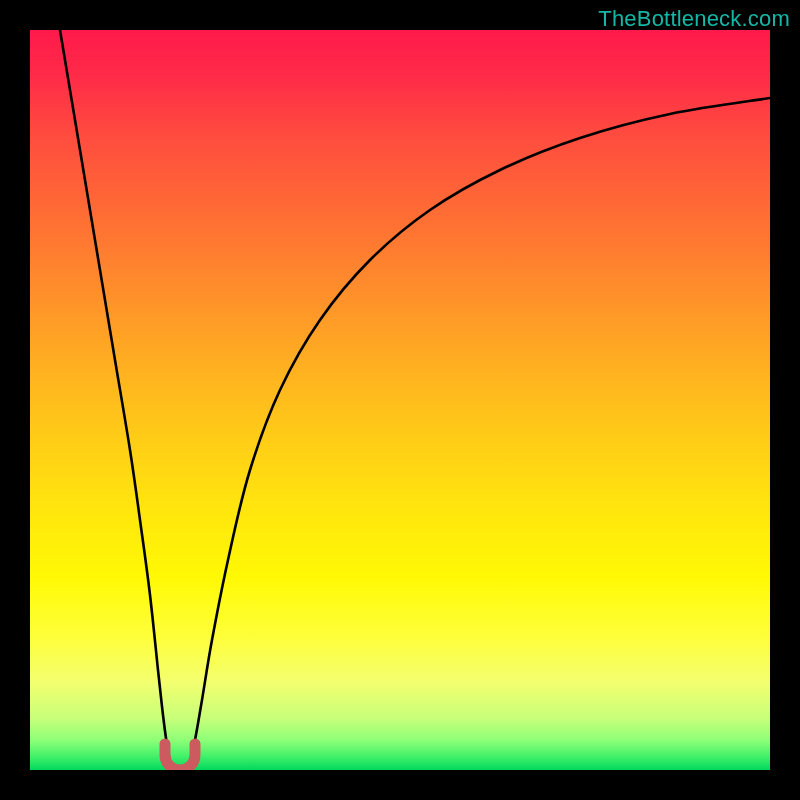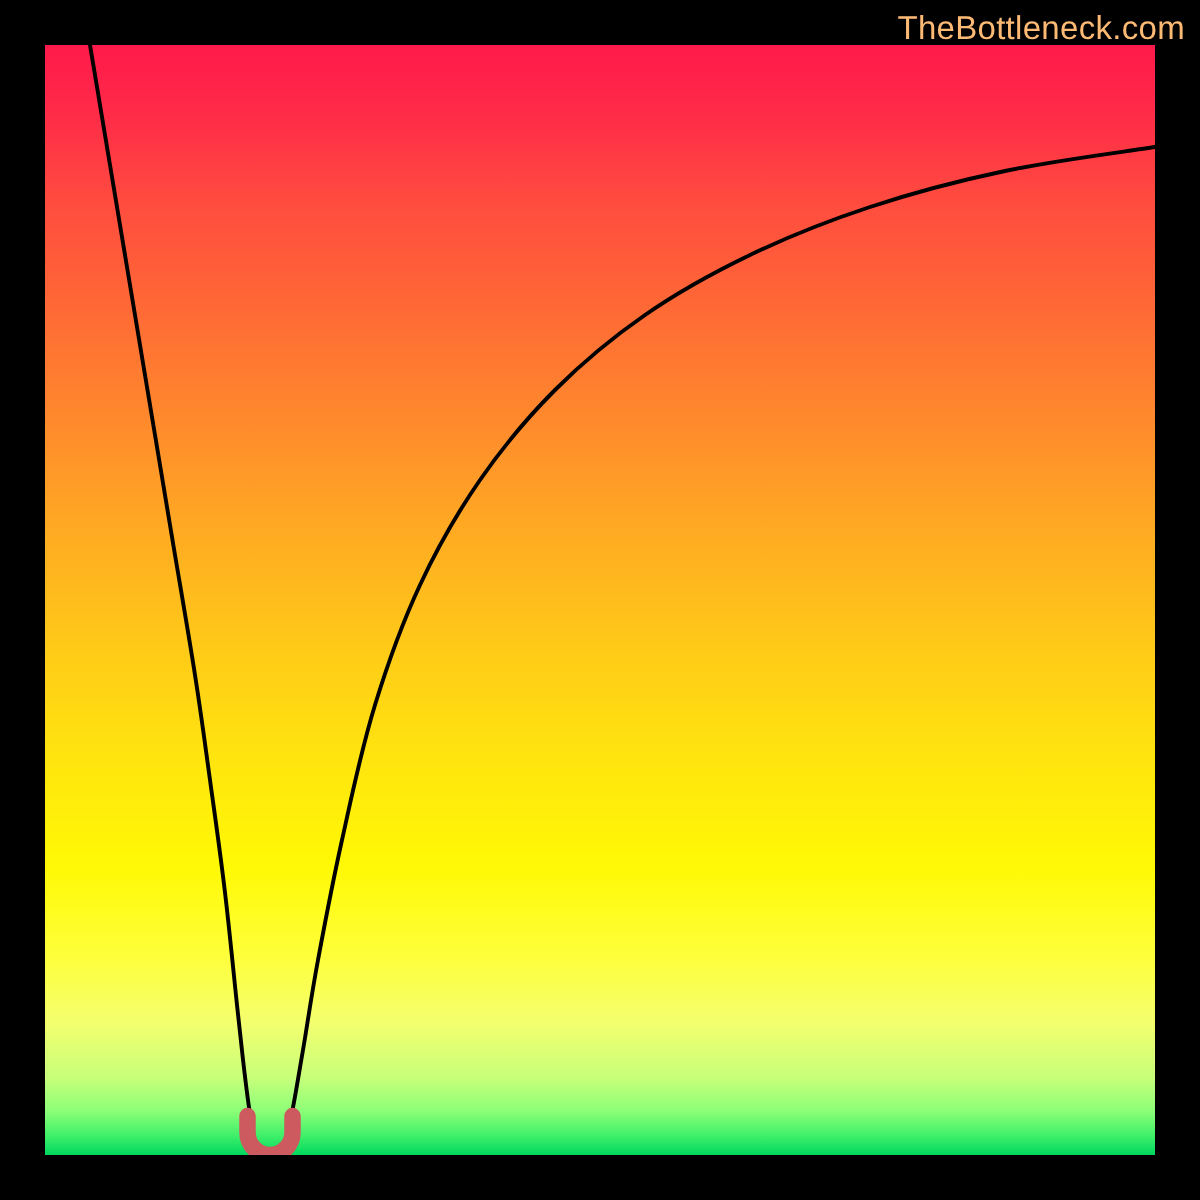--- a/index.html
+++ b/index.html
@@ -31,21 +31,21 @@
     position: absolute;
     left: 0;
     top: 0;
     width: 740px;
     height: 740px;
   }
   .watermark {
     position: absolute;
     top: 6px;
     right: 10px;
-    color: #fdba74;
+    color: #14b8a6;
     font-size: 22px;
     font-weight: 400;
     letter-spacing: 0.2px;
     user-select: none;
   }
   svg.curve {
     position: absolute;
     left: 0;
     top: 0;
     width: 740px;

